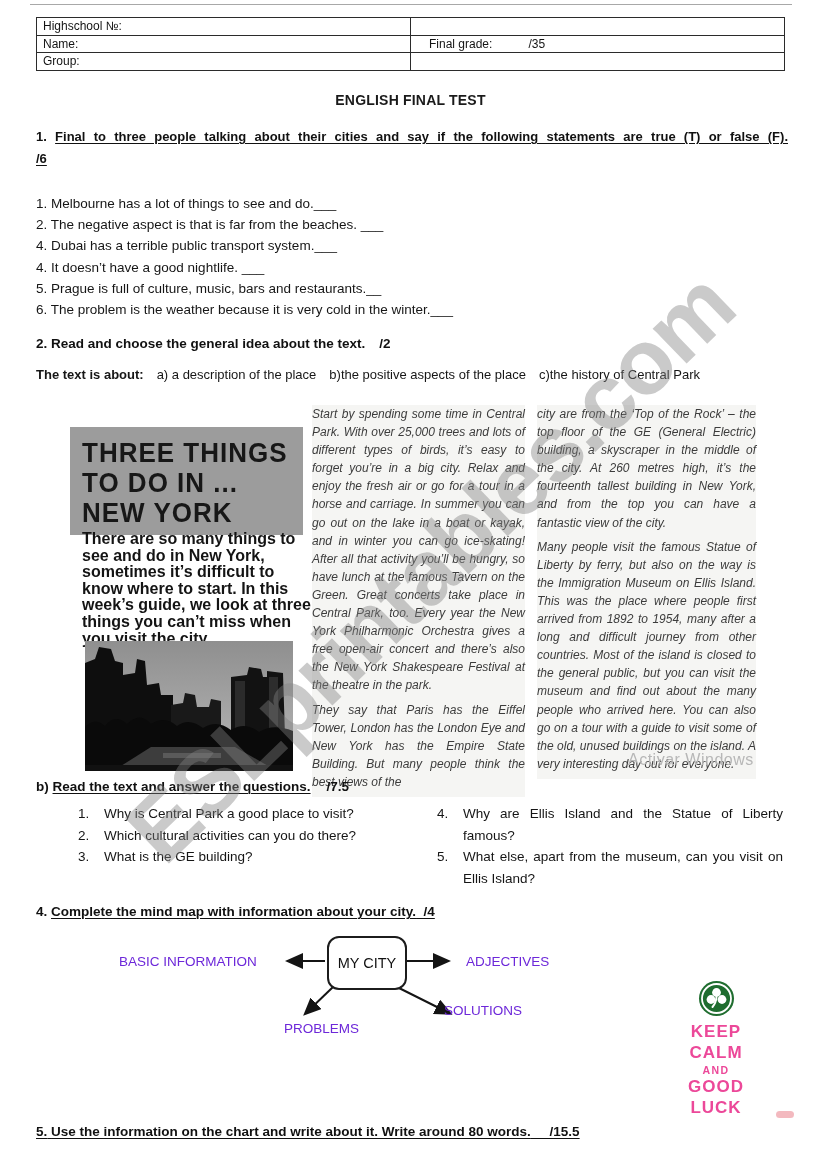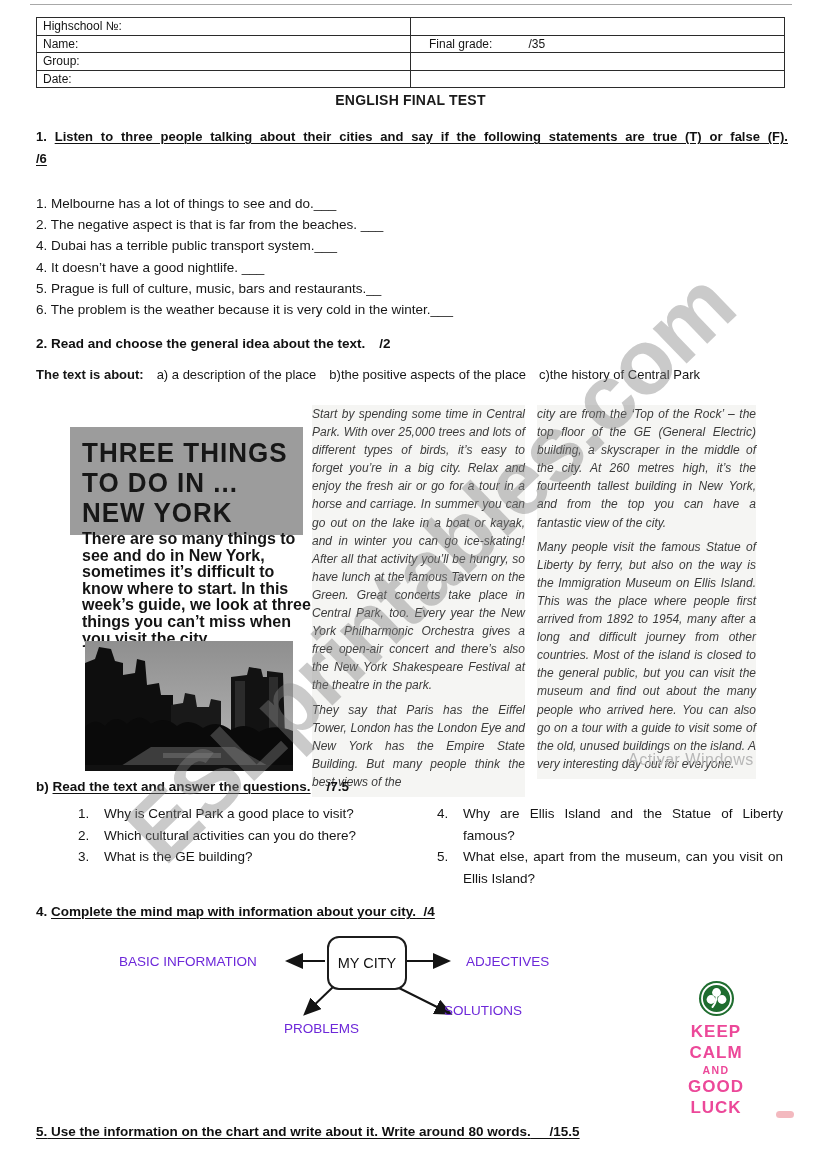--- a/index.html
+++ b/index.html
@@ -95,31 +95,27 @@
     <tr>
       <td class="c1">Name:</td>
       <td class="fg-cell">
         <span>Final grade:</span><span class="fg-val">/35</span>
       </td>
     </tr>
     <tr>
       <td class="c1">Group:</td>
       <td></td>
     </tr>
-    <tr>
-      <td class="c1">Date:</td>
-      <td></td>
-    </tr>
   </tbody>
     </table>
 
   <div class="abs doc-title">ENGLISH FINAL TEST</div>
 
   <div class="abs s-head s1-head">
-    <div class="jline"><span class="b">1.</span> <span class="b u">Listen to three people talking about their cities and say if the following statements are true (T) or false (F).</span></div>
+    <div class="jline"><span class="b">1.</span> <span class="b u">Final to three people talking about their cities and say if the following statements are true (T) or false (F).</span></div>
     <div><span class="b u">/6</span></div>
   </div>
 
   <div class="abs statements">
     <div>1. Melbourne has a lot of things to see and do.___</div>
     <div>2. The negative aspect is that is far from the beaches. ___</div>
     <div>4. Dubai has a terrible public transport system.___</div>
     <div>4. It doesn’t have a good nightlife. ___</div>
     <div>5. Prague is full of culture, music, bars and restaurants.__</div>
     <div>6. The problem is the weather because it is very cold in the winter.___</div>

